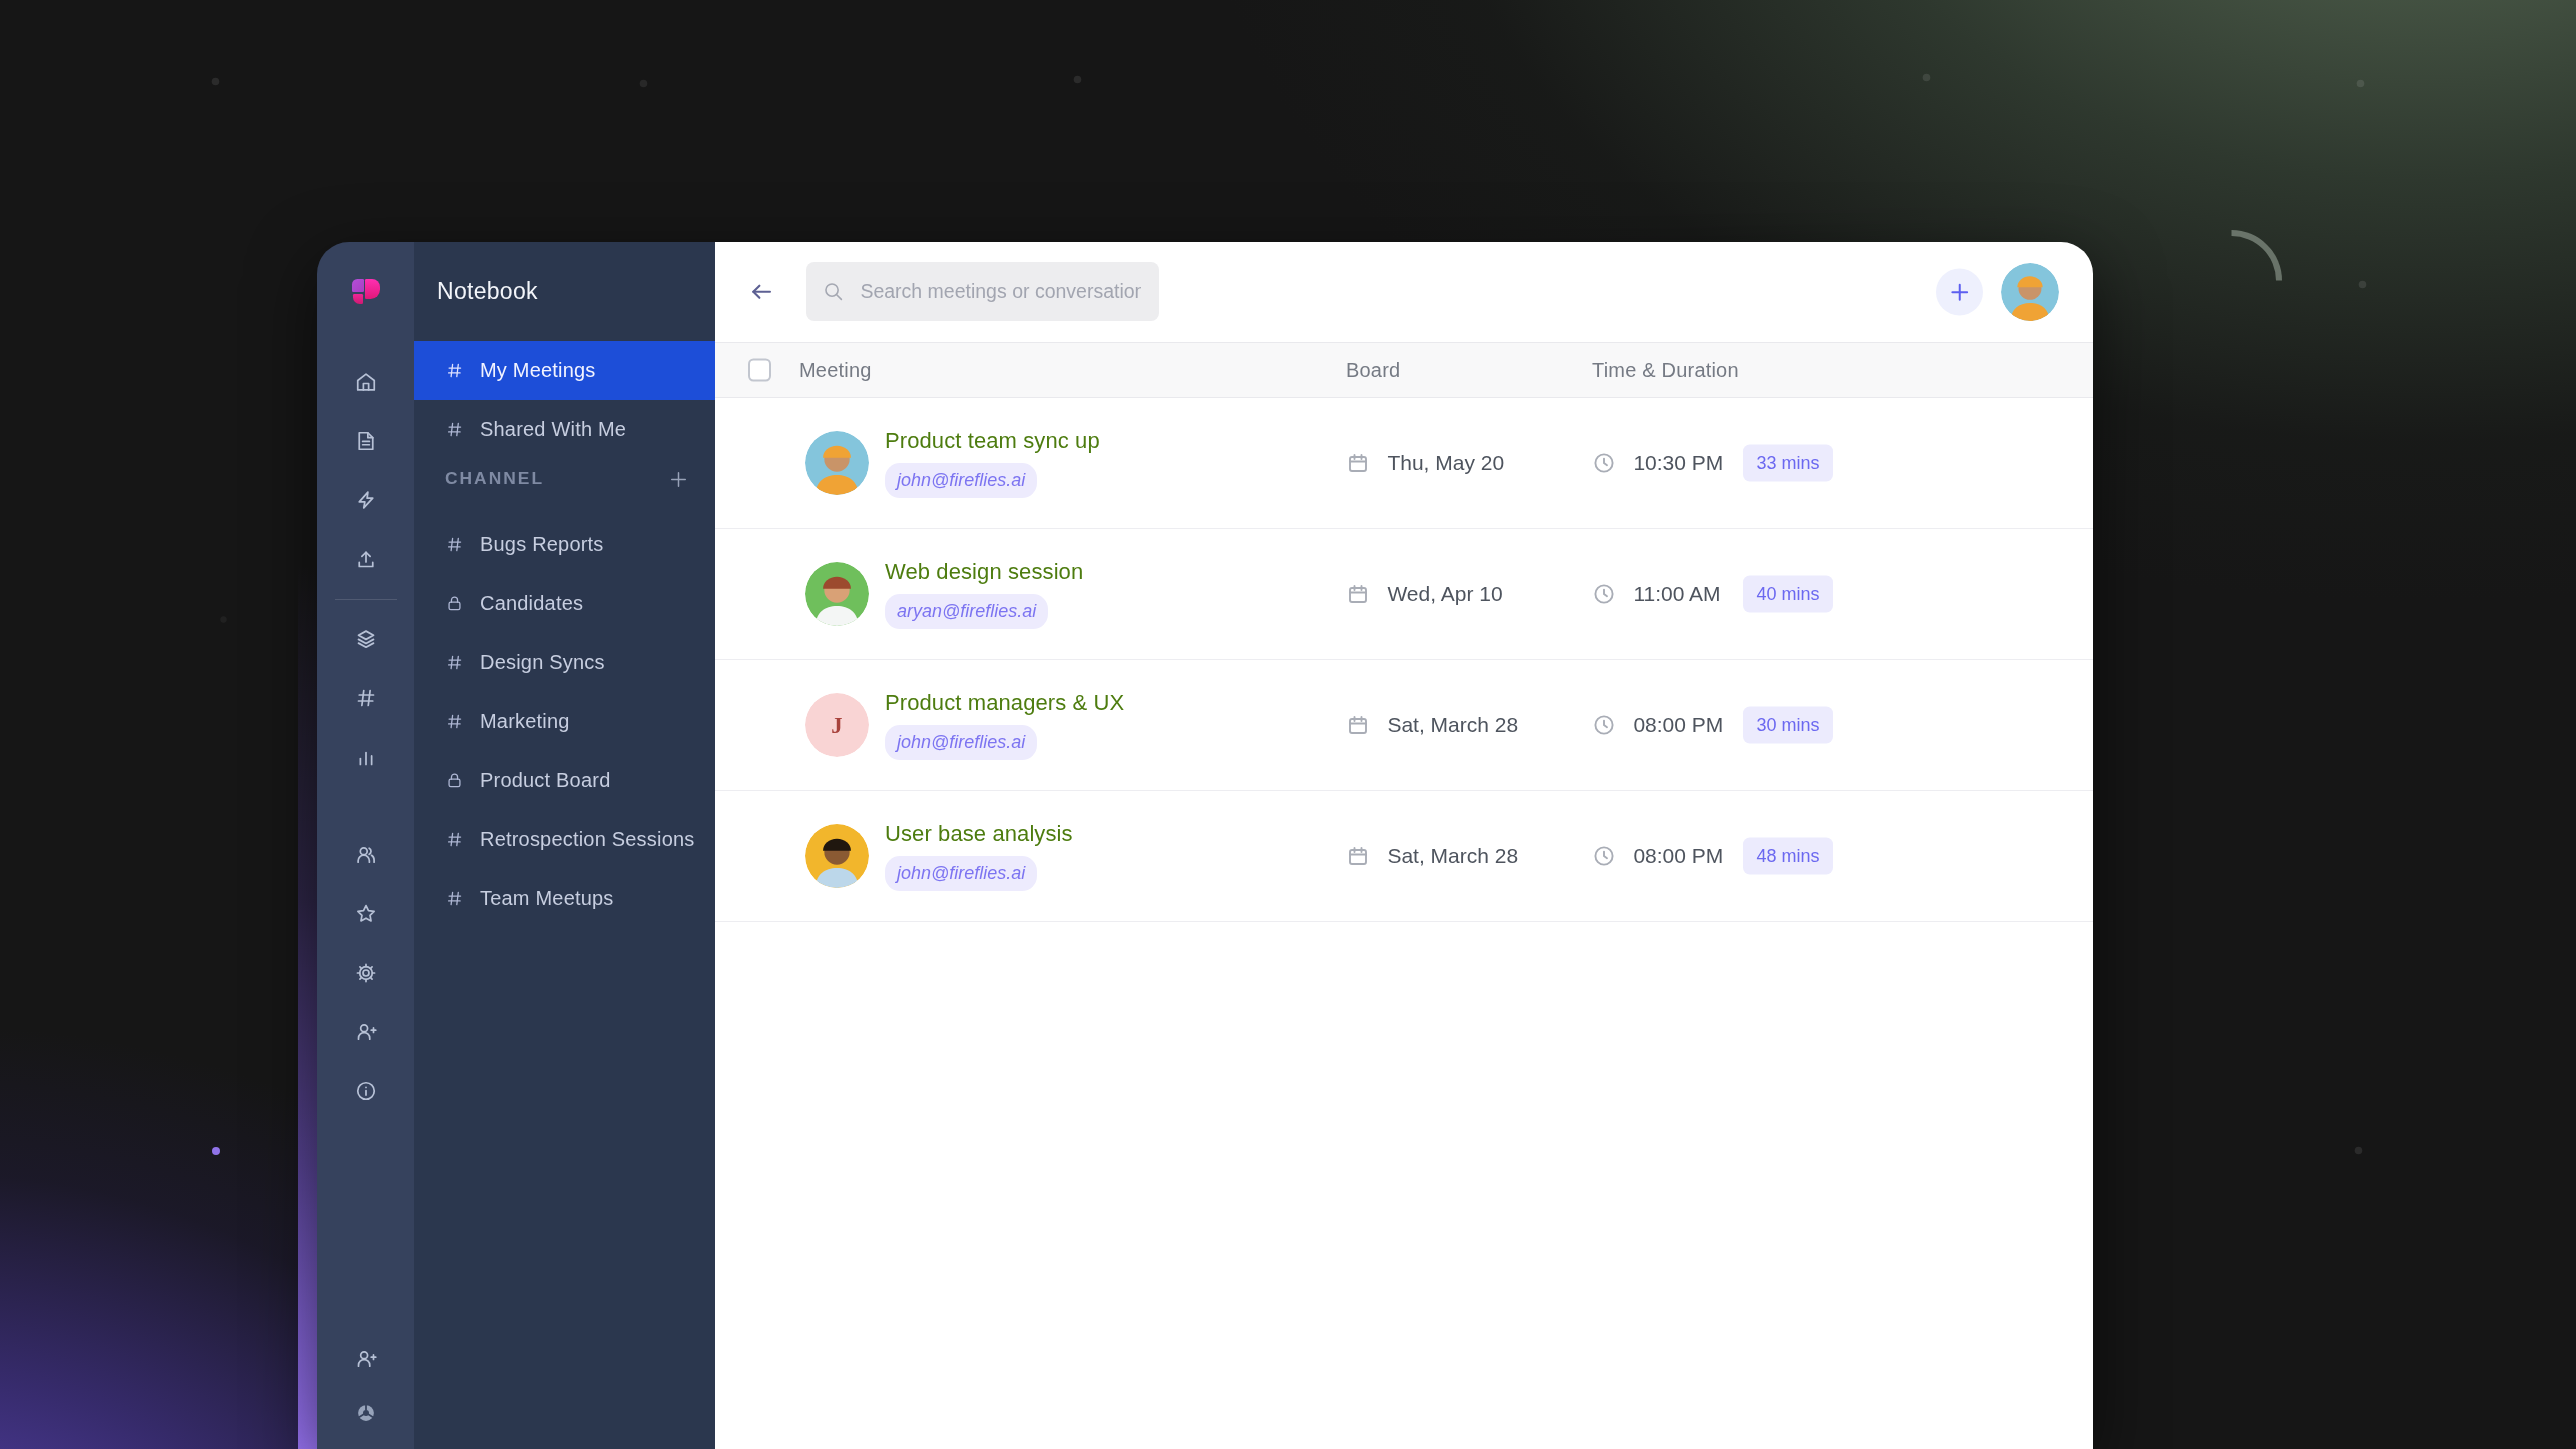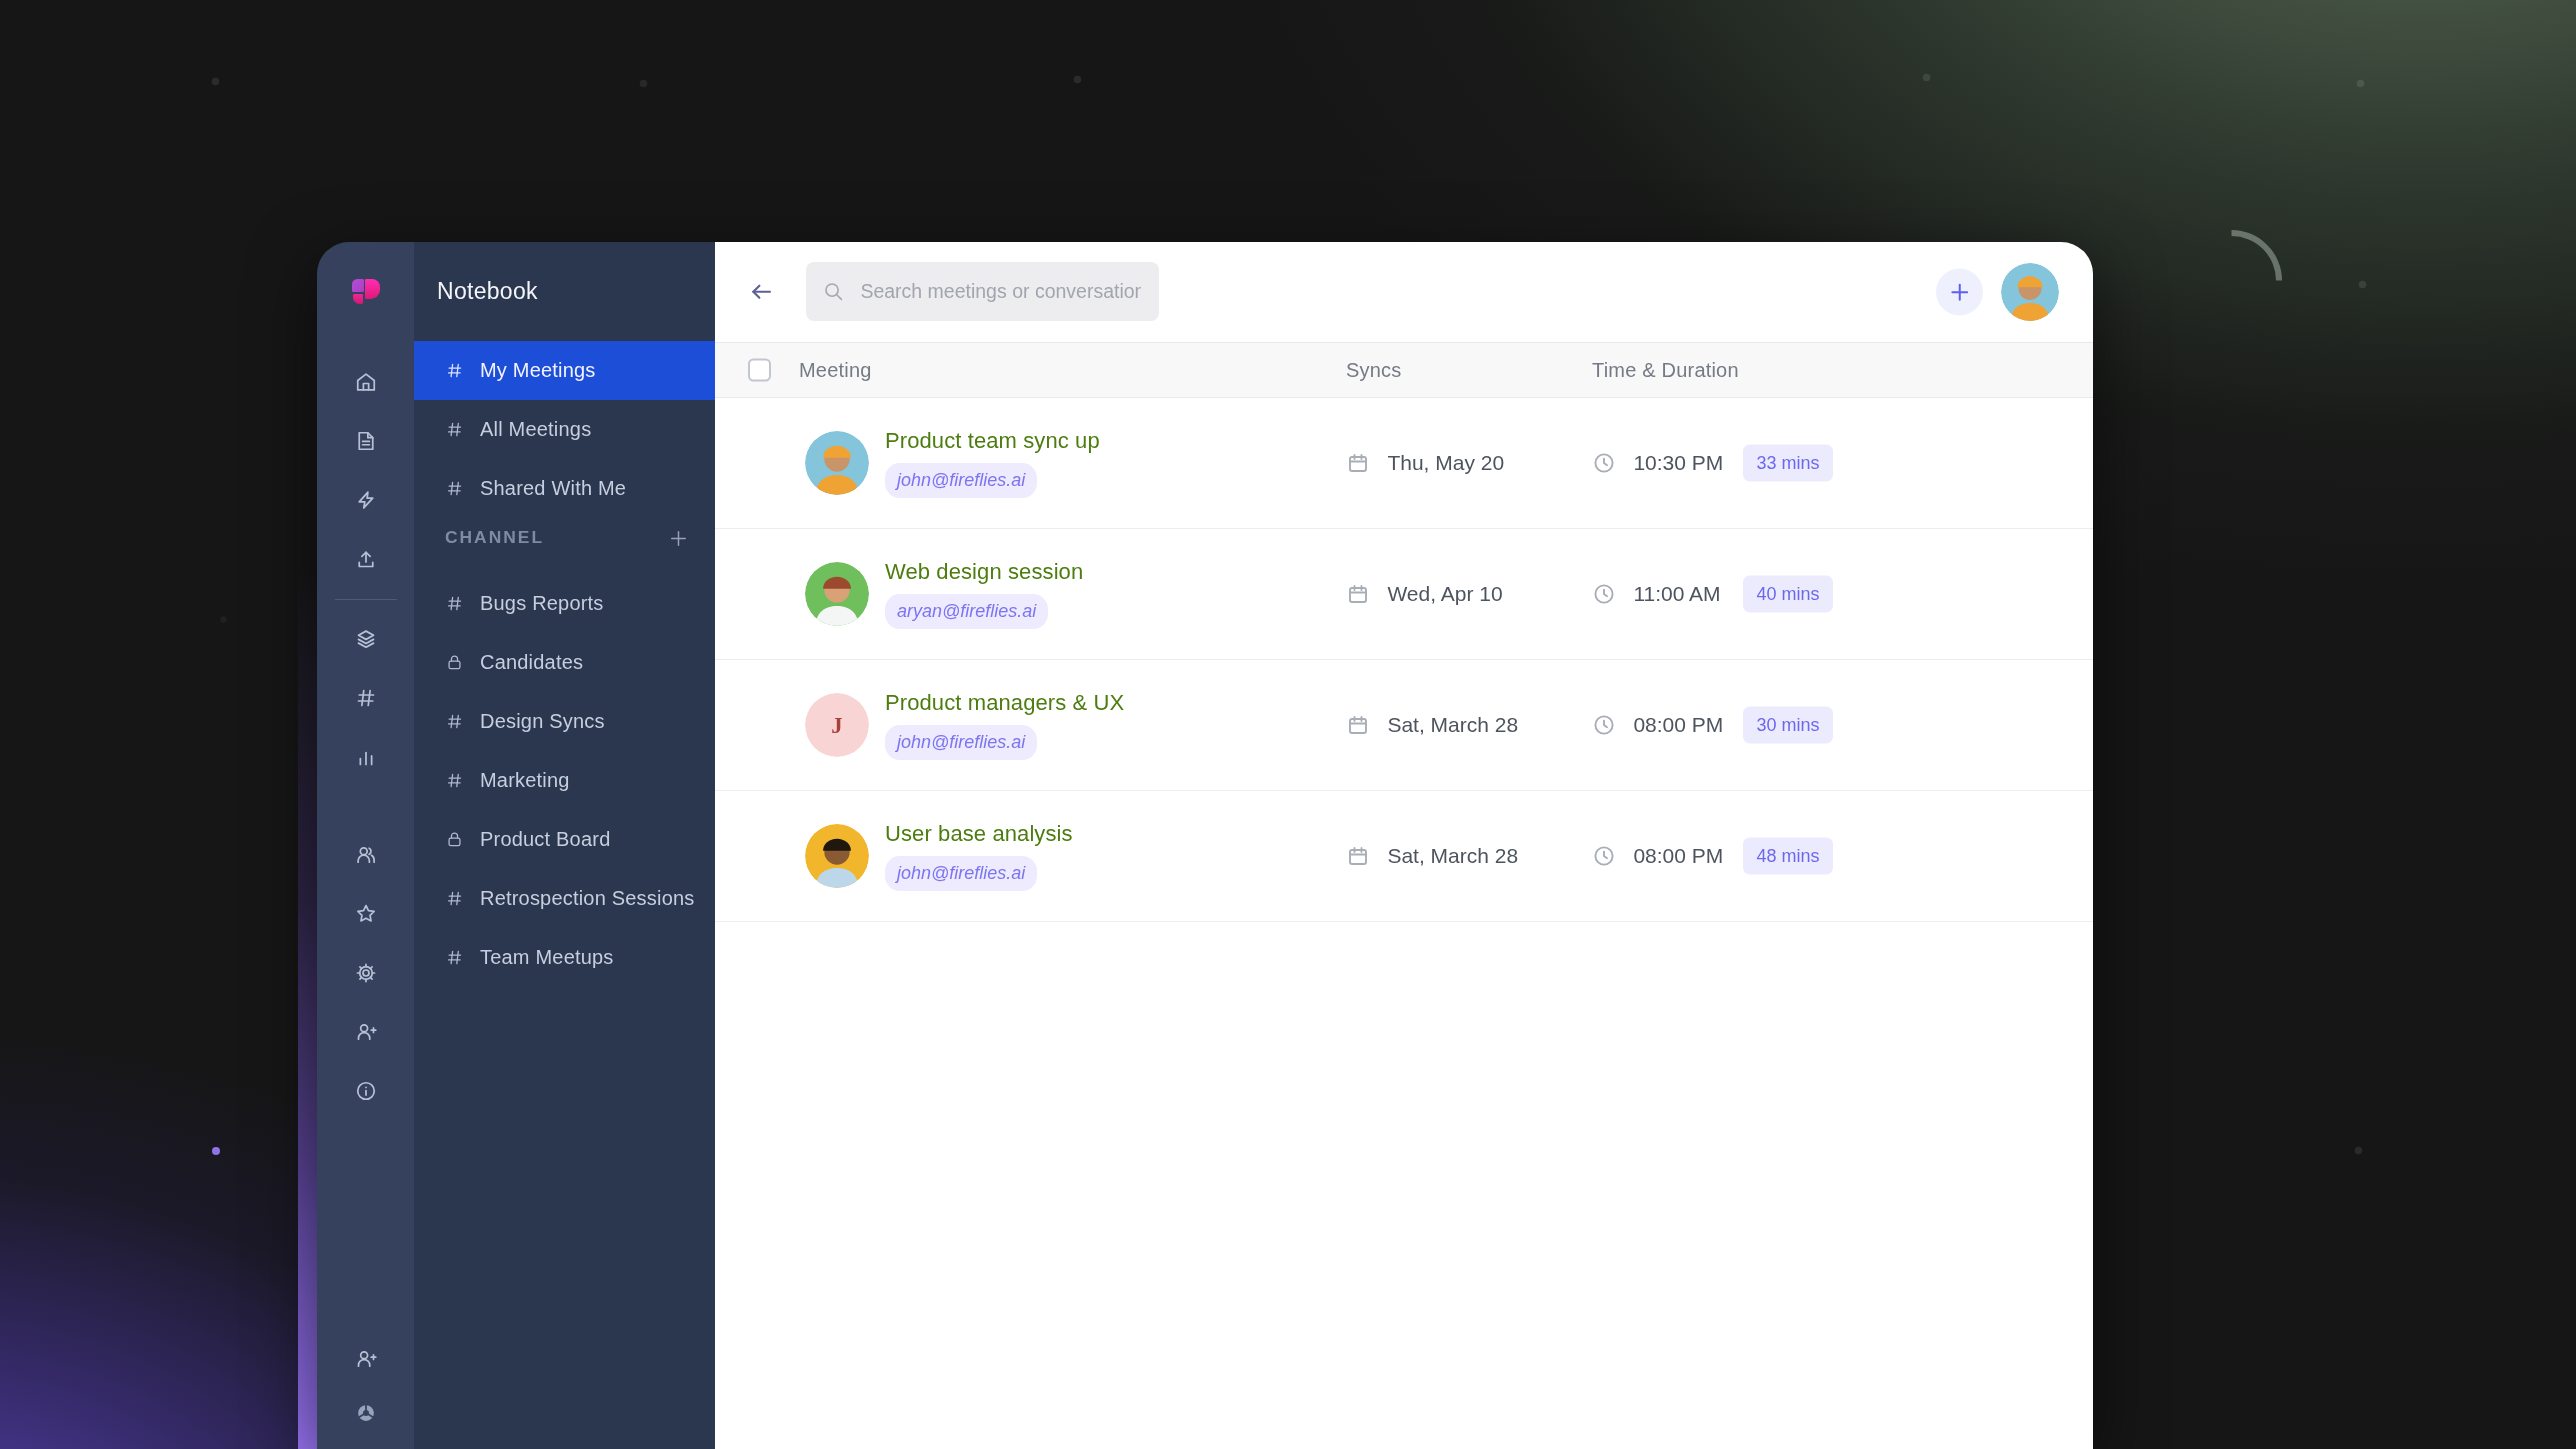--- a/index.html
+++ b/index.html
@@ -226,28 +226,20 @@
             </svg>
           </span>
         <span>My Meetings</span>
       </div>
       <div class="sb-item">
         <span class="sb-ic">
             <svg viewBox="0 0 28 28">
               <path d="M11.2 5 L9 23 M19.6 5 L17.4 23 M6 10.4 h17 M5.3 17.6 h17"></path>
             </svg>
           </span>
-        <span>All Meetings</span>
-      </div>
-      <div class="sb-item">
-        <span class="sb-ic">
-            <svg viewBox="0 0 28 28">
-              <path d="M11.2 5 L9 23 M19.6 5 L17.4 23 M6 10.4 h17 M5.3 17.6 h17"></path>
-            </svg>
-          </span>
         <span>Shared With Me</span>
       </div>
 
       <div class="channel-head">
         <span class="ch-label">CHANNEL</span>
         <button class="channel-add">
           <svg viewBox="0 0 34 34">
               <path d="M17 7 v20 M7 17 h20"></path>
             </svg>
         </button>
@@ -346,21 +338,21 @@
               <circle cx="24" cy="21" r="9.5" fill="#c99468"></circle>
               <path d="M13.5 20 a10.5 9 0 0 1 21 0 z" fill="#f0a335"></path>
             </g>
           </svg>
         </button>
       </div>
 
       <div class="thead">
         <button class="th-checkbox"></button>
         <span class="col-label col-meeting">Meeting</span>
-        <span class="col-label col-date">Syncs</span>
+        <span class="col-label col-date">Board</span>
         <span class="col-label col-time">Time &amp; Duration</span>
       </div>
 
       <div class="mrow">
         <div class="row-avatar">
           <svg class="avatar-svg" viewBox="0 0 48 48">
             <defs>
                 <clipPath id="avc0">
                   <circle cx="24" cy="24" r="24"></circle>
                 </clipPath>

